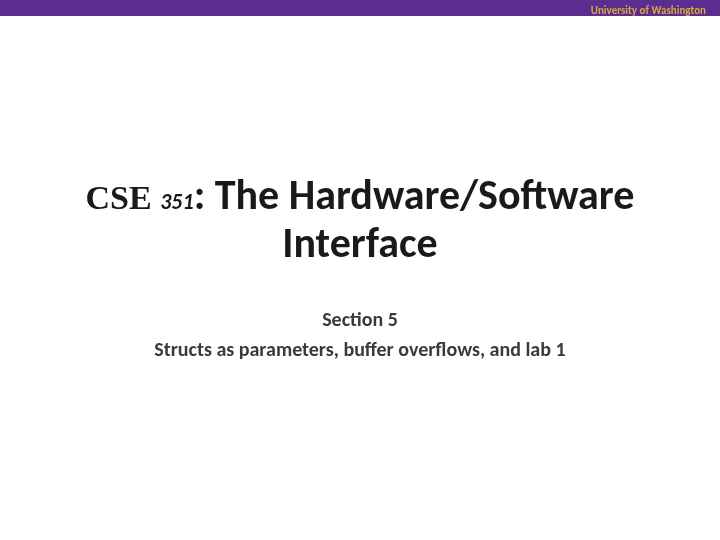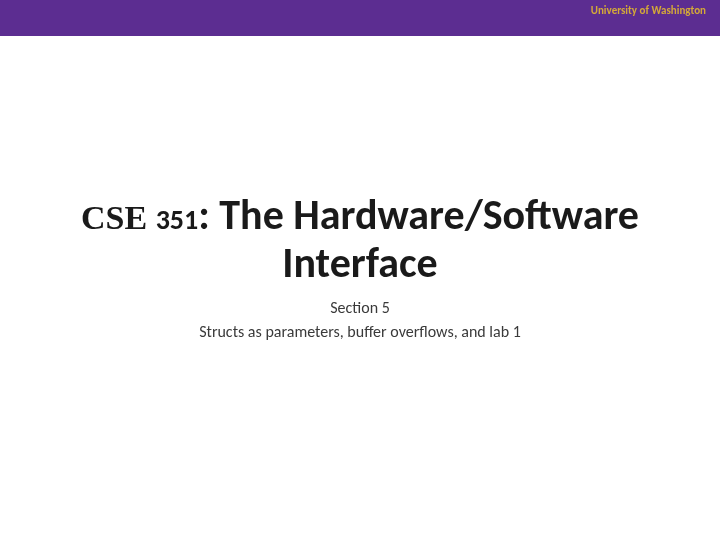--- a/index.html
+++ b/index.html
@@ -10,21 +10,21 @@
     body {
       width: 720px;
       height: 540px;
       background: #ffffff;
       font-family: Calibri, 'Segoe UI', Arial, sans-serif;
       position: relative;
       overflow: hidden;
     }
     .header-bar {
       width: 100%;
-      height: 36px;
+      height: 16px;
       background: #5c2d91;
       text-align: right;
       padding-right: 14px;
       line-height: 18px;
     }
     .header-text {
       color: #d4a938;
       font-size: 11px;
       font-weight: bold;
     }
@@ -38,27 +38,29 @@
       font-weight: bold;
       color: #1a1a1a;
       line-height: 1.15;
       padding: 0 30px;
     }
     .course-prefix {
       font-size: 34px;
       font-family: Liberation Serif, serif;
     }
     .course-number {
-      font-size: 28px;
+      font-size: 22px;
+      font-style: italic;
     }
     .subtitle-block {
-      margin-top: 8px;
-      font-size: 16px;
+      margin-top: 36px;
+      font-size: 20px;
       color: #3a3a3a;
       line-height: 1.5;
+      font-weight: bold;
     }
   </style>
 </head>
 <body>
 
 <div class="header-bar">
   <span class="header-text">University of Washington</span>
 </div>
 
 <div class="content">

